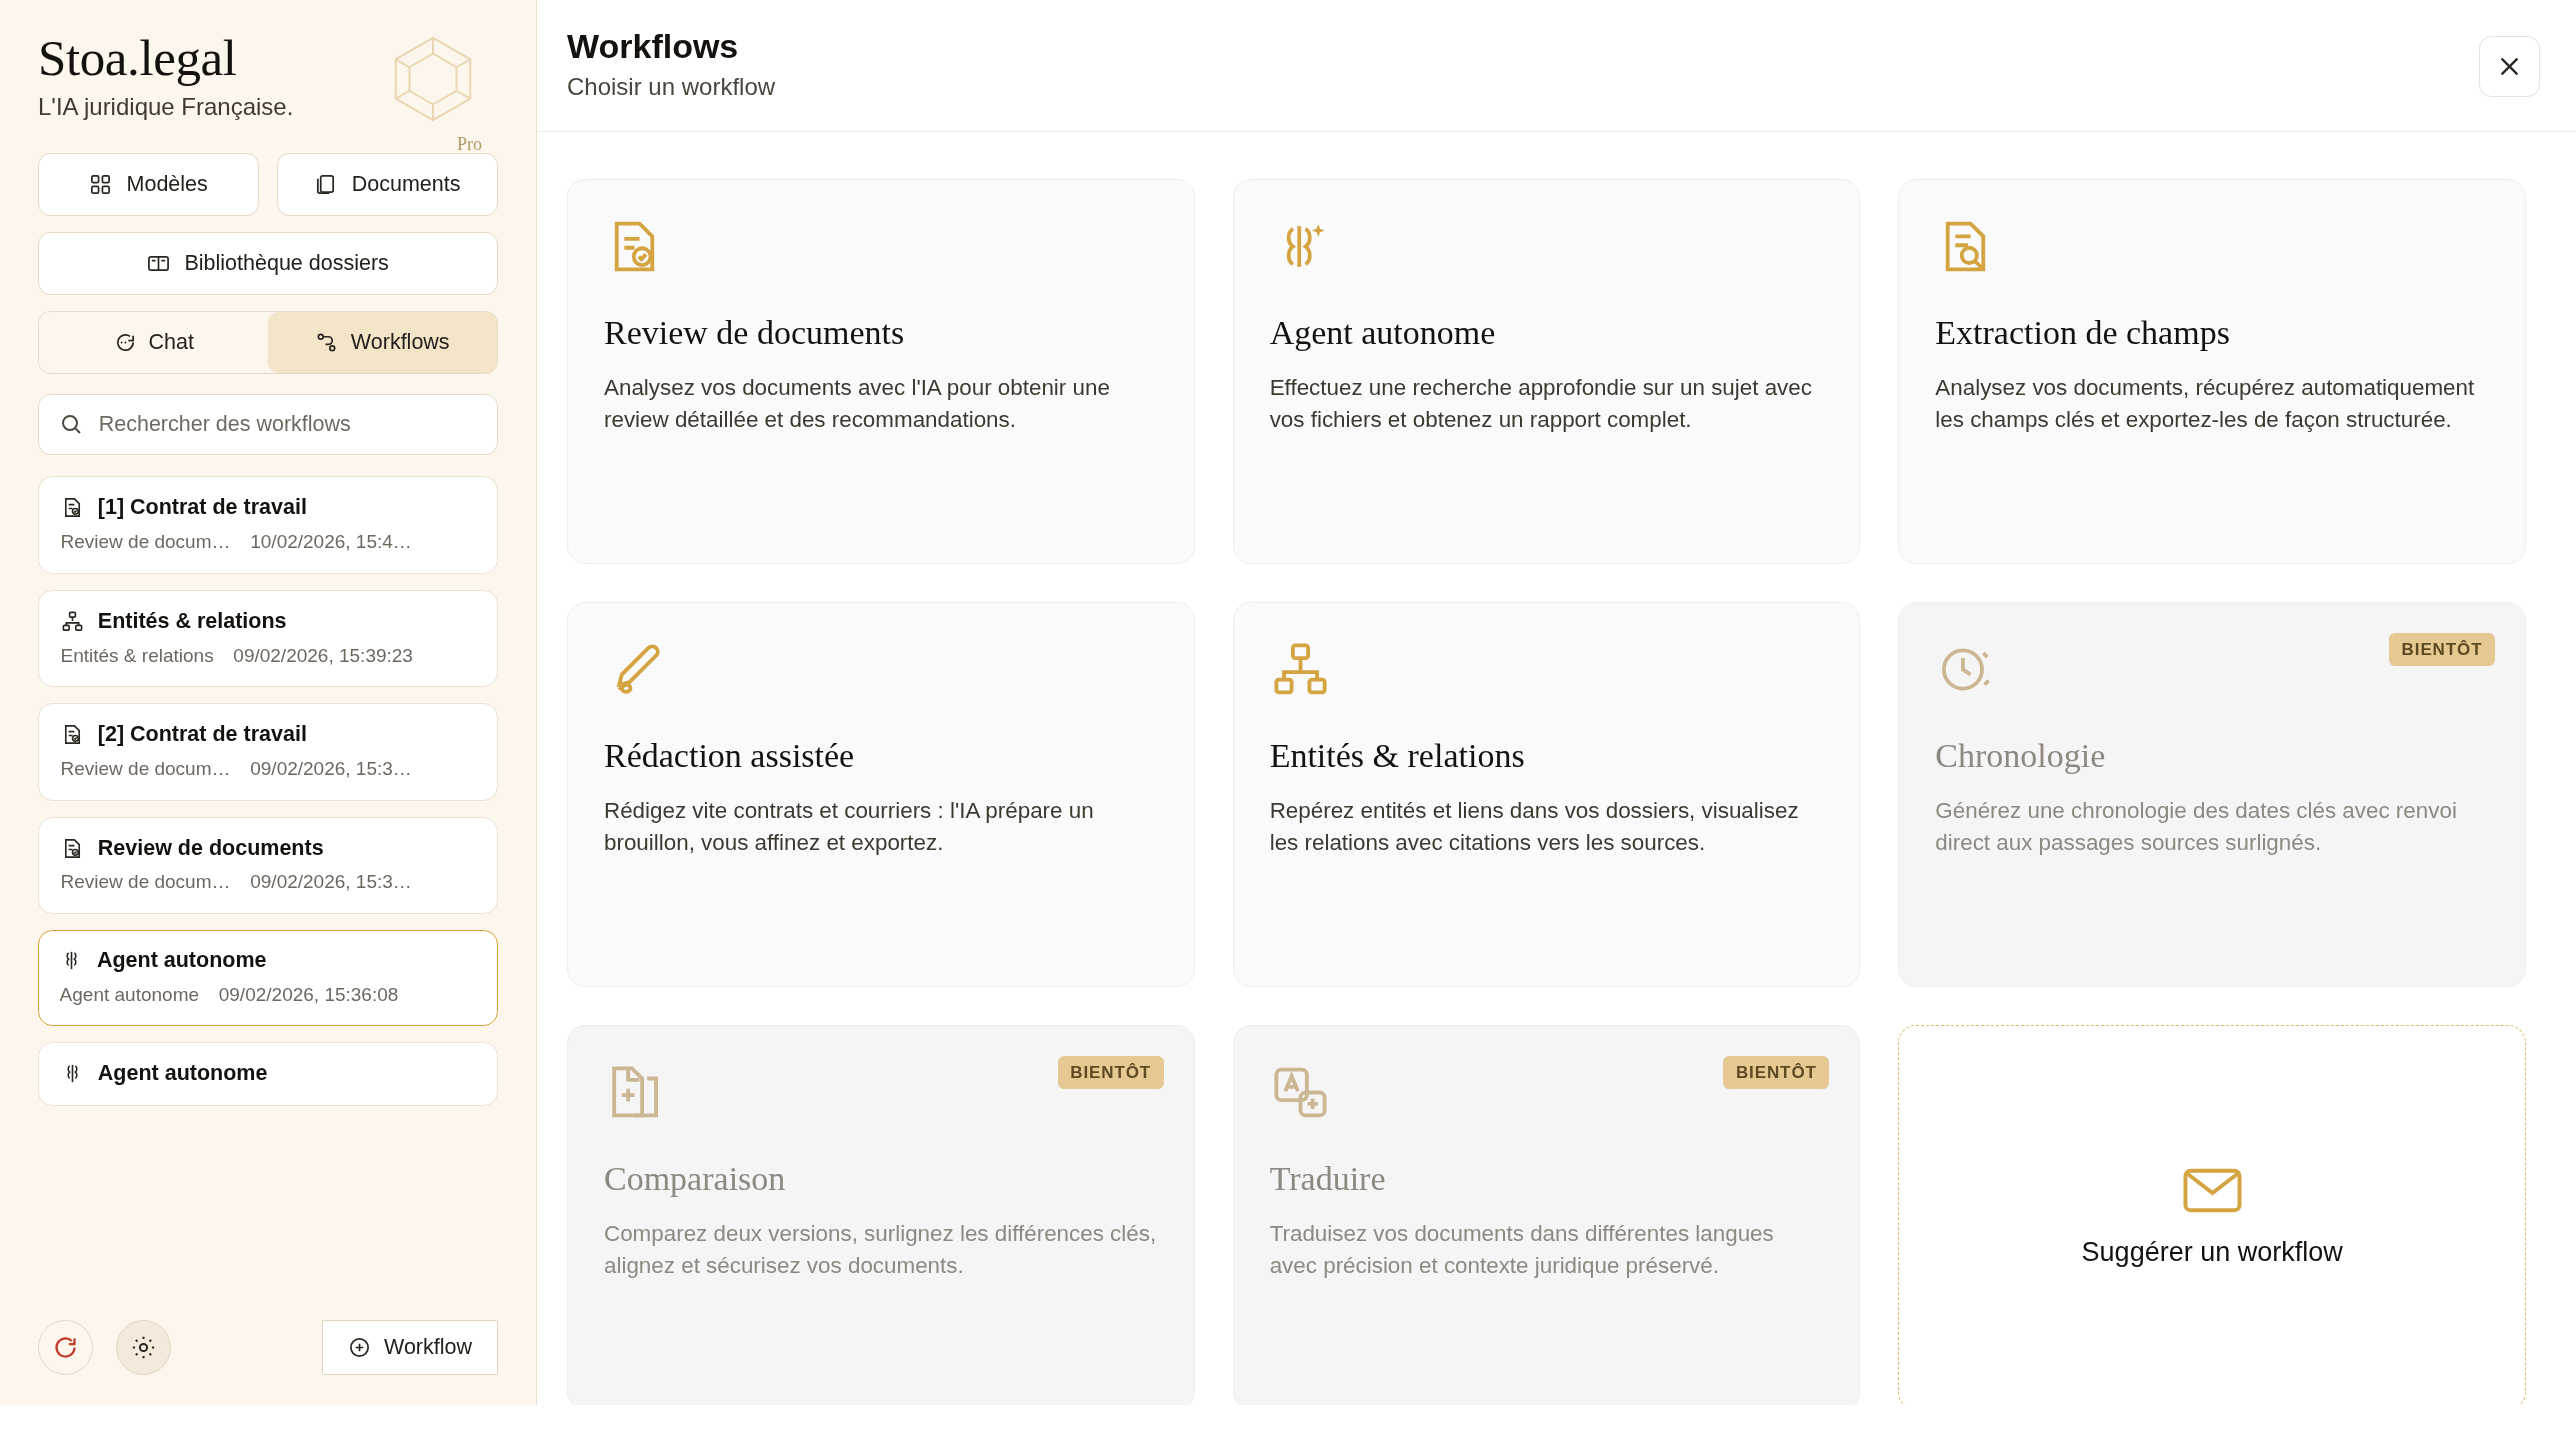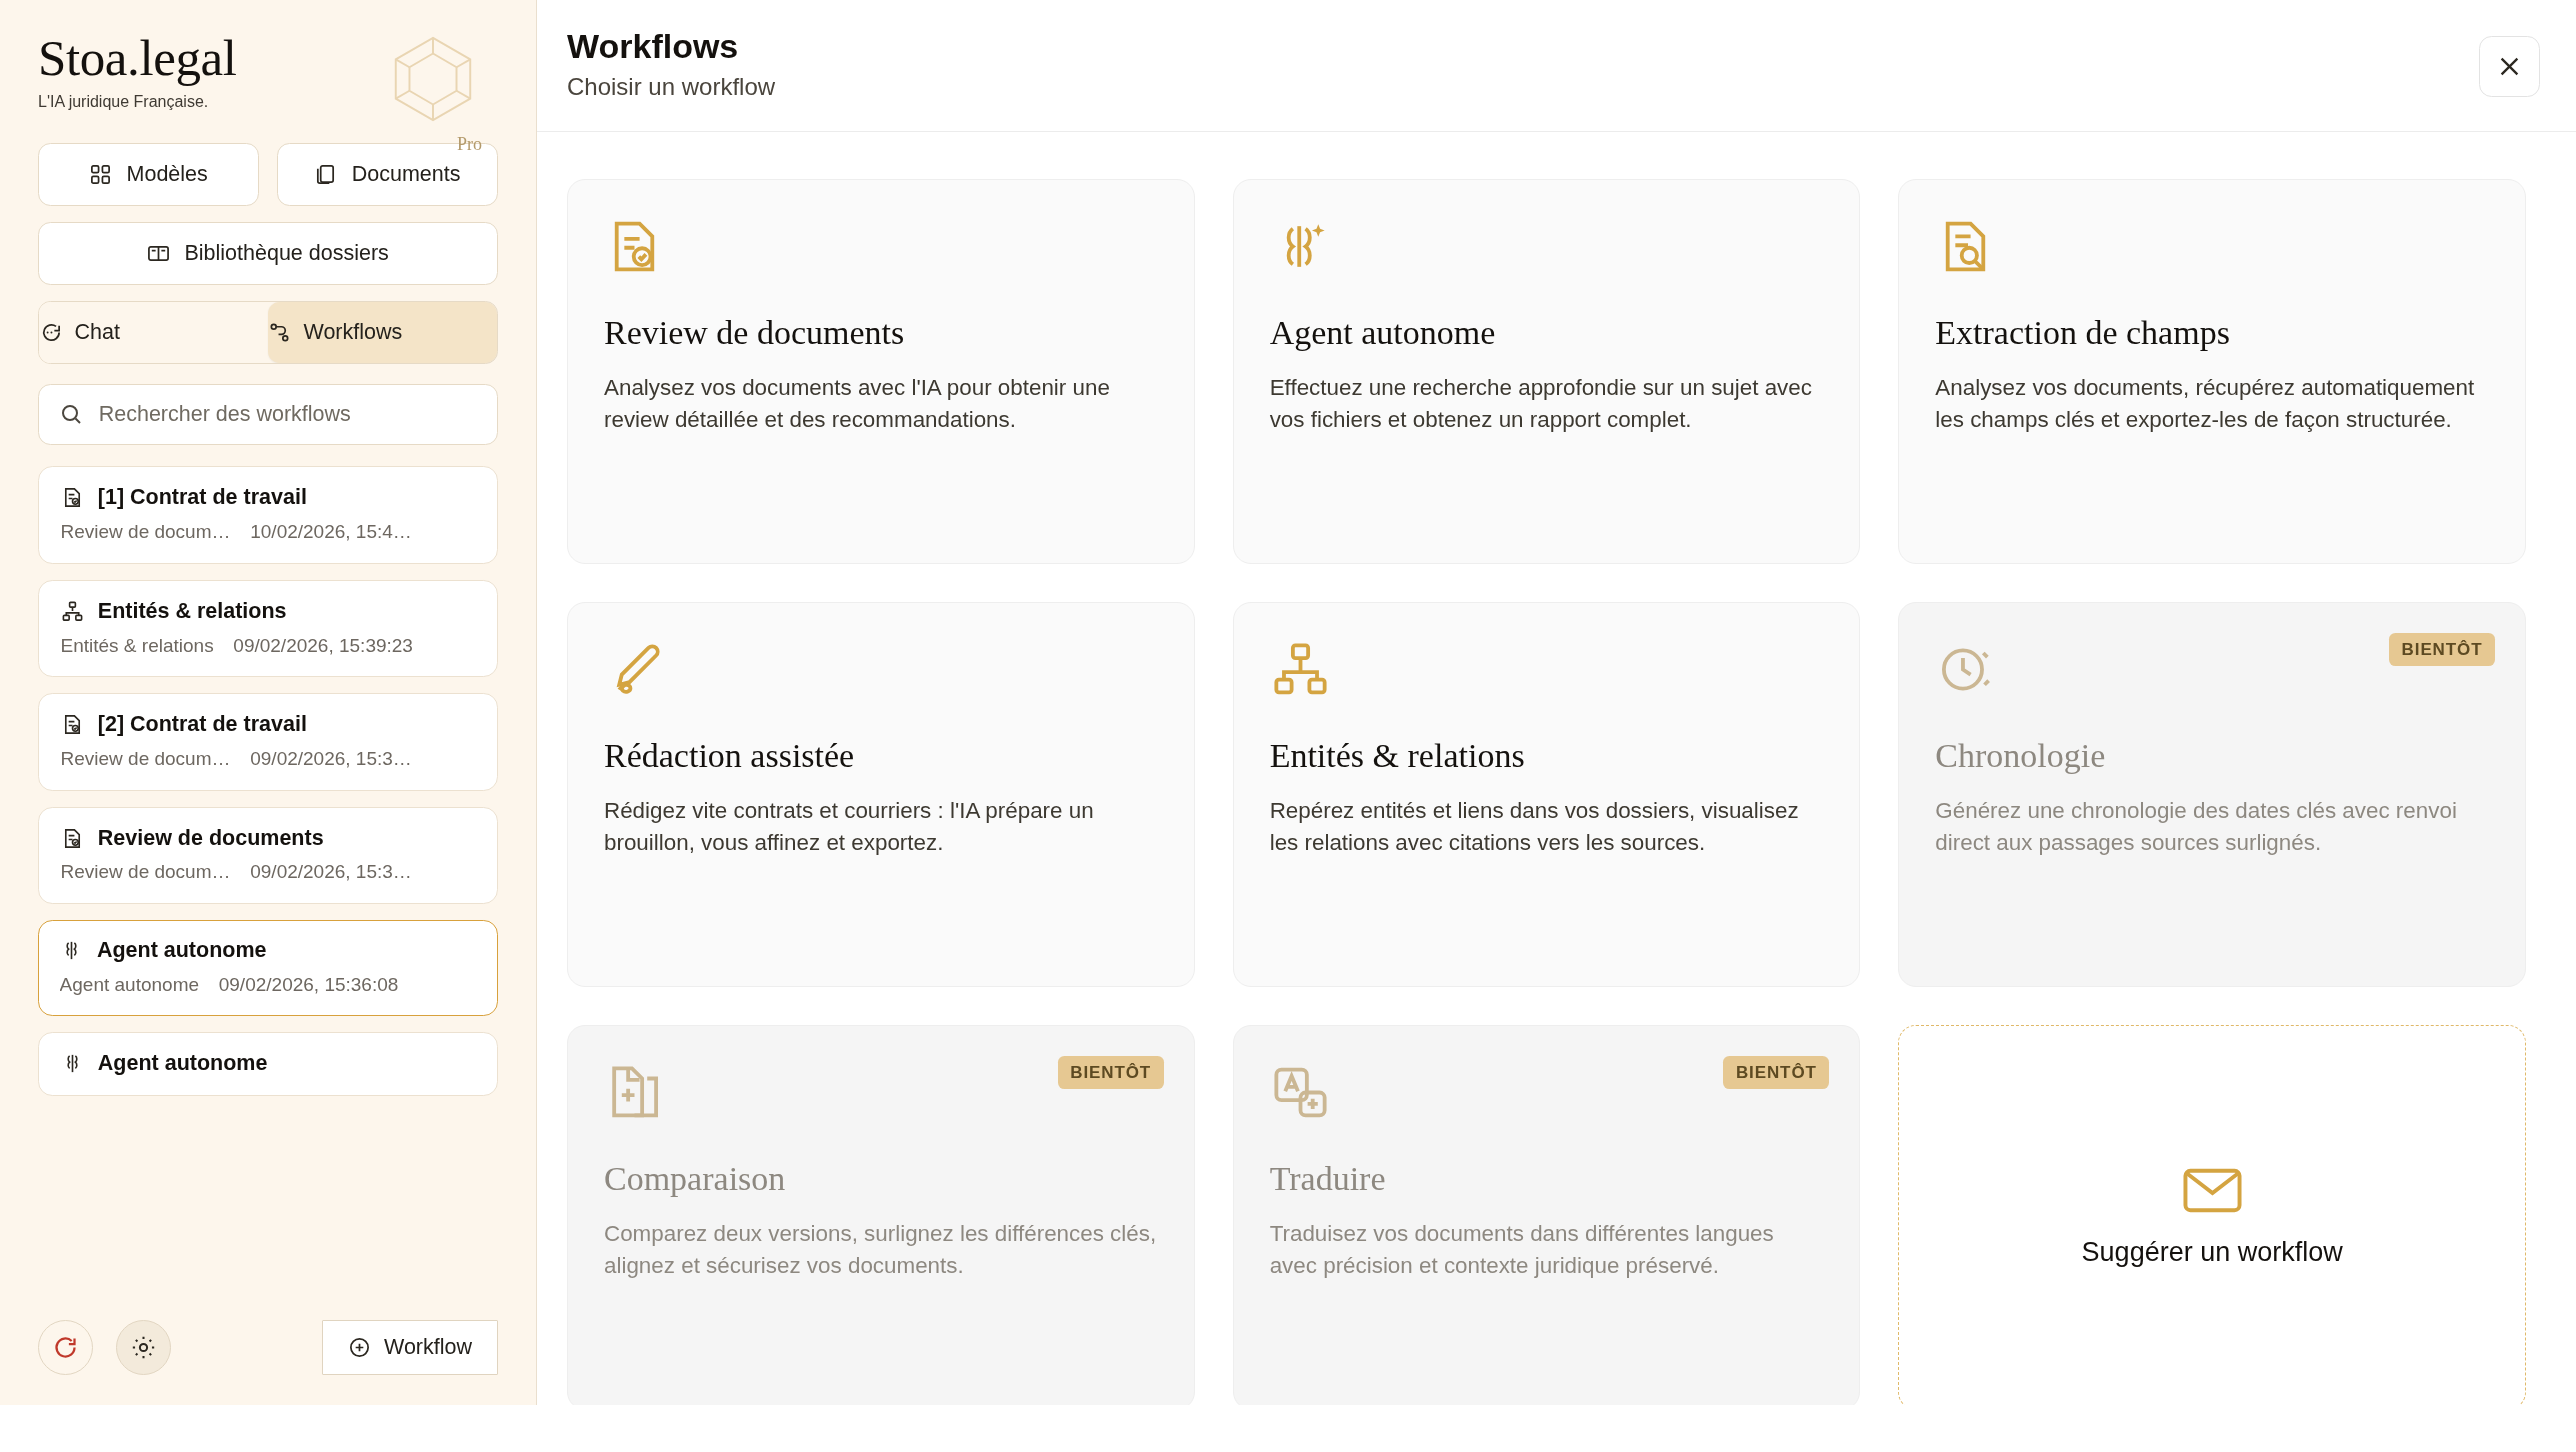--- a/index.html
+++ b/index.html
@@ -33,21 +33,21 @@
   }
   .brand-title {
     font-family: "Liberation Serif", serif;
     font-size: 51px;
     font-weight: 400;
     color: #14110e;
     letter-spacing: -0.4px;
     line-height: 1.1;
   }
   .brand-sub {
-    font-size: 16px;
+    font-size: 24px;
     color: #3f3a33;
     margin-top: 7.2px;
   }
   .brand-logo {
     position: absolute;
     right: 16px;
     top: 30px;
     width: 98px;
     height: 98px;
     opacity: .55;
@@ -89,21 +89,21 @@
     background: #fdf6ec;
     border: 0.9px solid #e6dac6;
     border-radius: 12.5px;
     overflow: hidden;
     height: 63px;
   }
   .seg {
     flex: 1;
     display: flex;
     align-items: center;
-    justify-content: flex-start;
+    justify-content: center;
     gap: 12.5px;
     font-size: 21.5px;
     color: #24211c;
     cursor: pointer;
     background: #fdf6ec;
   }
   .seg.active {
     background: #f4e4c8;
     border-radius: 11.6px;
     box-shadow: 0 0.9px 1.8px rgba(0,0,0,.06);

